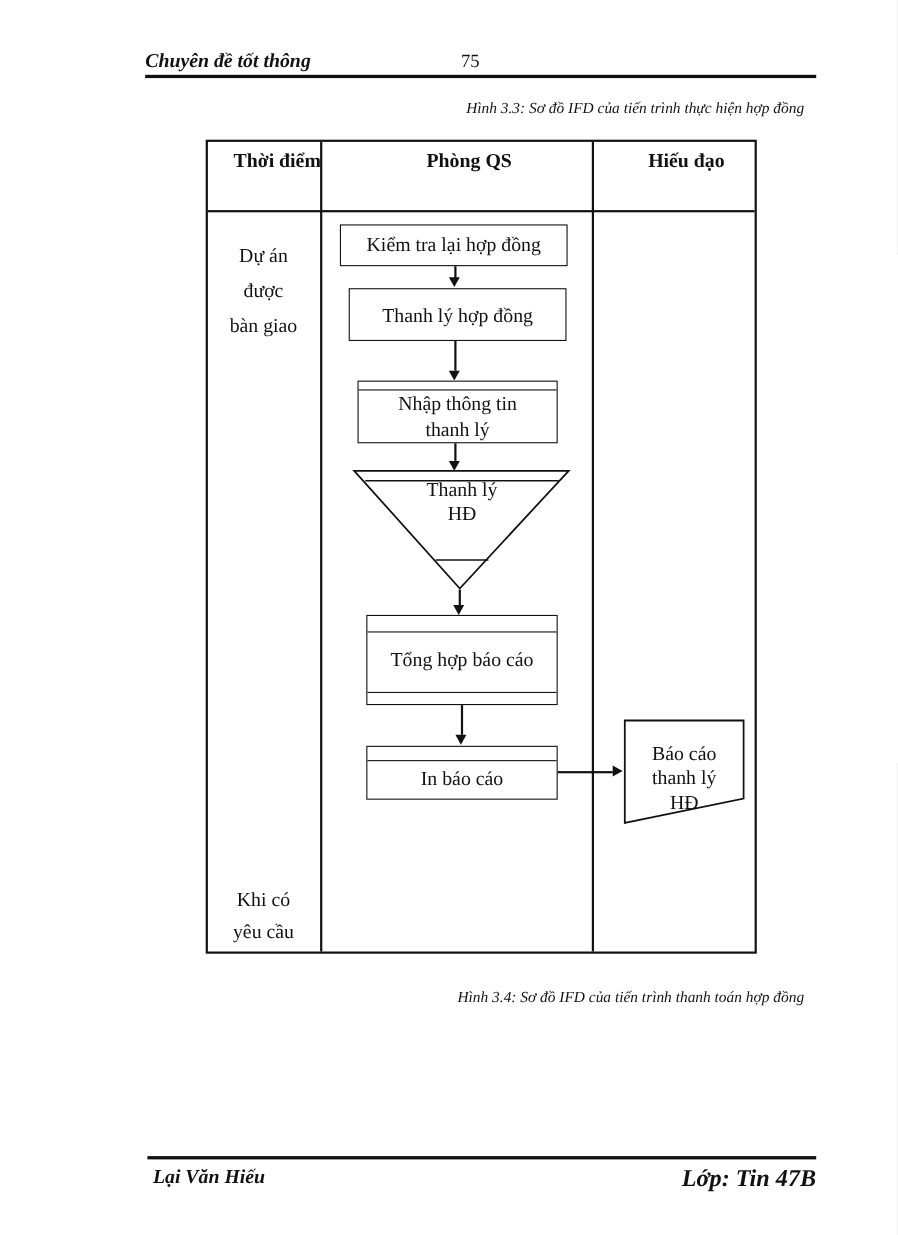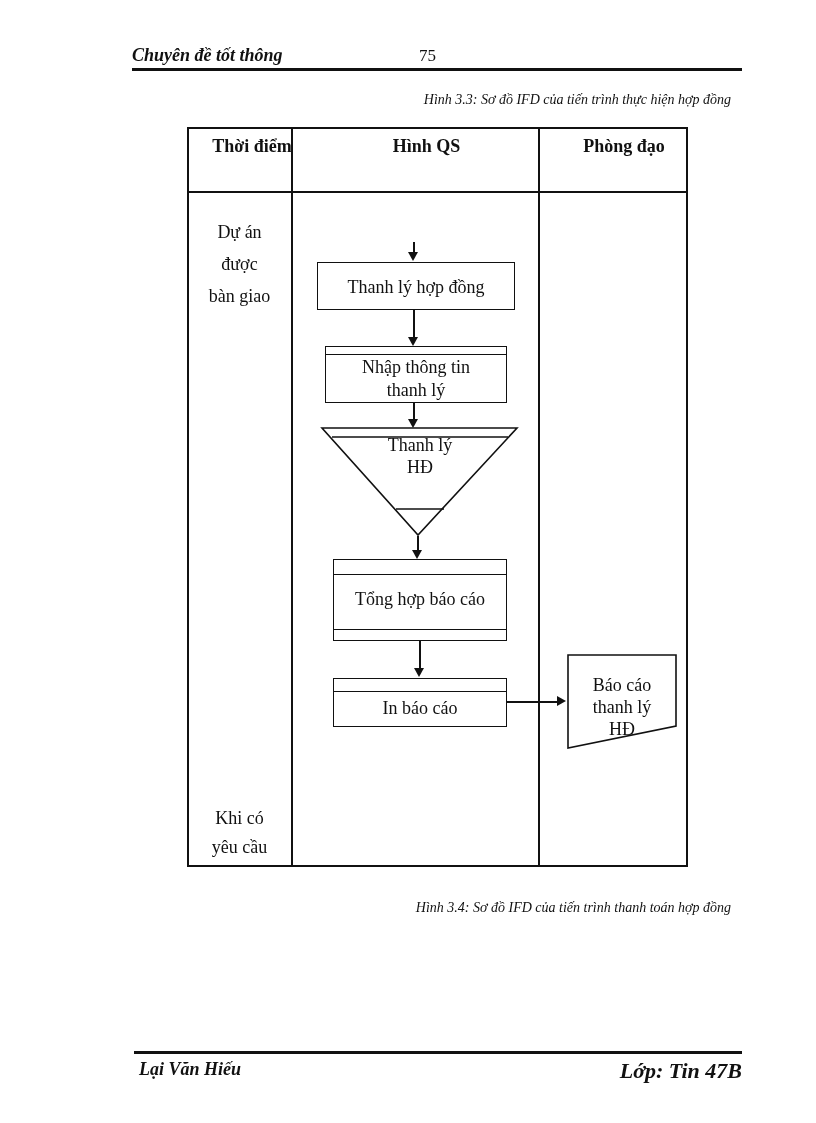--- a/index.html
+++ b/index.html
@@ -81,34 +81,35 @@
   <div class="abs hdr-page">75</div>
   <div class="abs hdr-rule"></div>
 
   <div class="abs caption cap33">Hình 3.3: Sơ đồ IFD của tiến trình thực hiện hợp đồng</div>
 
   <div class="abs tbl">
     <div class="col-div d1"></div>
     <div class="col-div d2"></div>
     <div class="hdr-line"></div>
     <div class="th th1">Thời điểm</div>
-    <div class="th th2">Hình QS</div>
-    <div class="th th3">Phòng đạo</div>
+    <div class="th th2">Phòng QS</div>
+    <div class="th th3">Hiếu đạo</div>
   </div>
 
   <div class="abs tl tl-bottom">
     <span>Khi có</span>
     <span>yêu cầu</span>
   </div>
   <div class="abs tl tl-top">
     <span>Dự án</span>
     <span>được</span>
     <span>bàn giao</span>
   </div>
 
+  <div class="abs fbox box-check">Kiểm tra lại hợp đồng</div>
 
   <div class="vline" style="left:413px; top:242px; height:11px;"></div>
   <div class="ah-down" style="left:408px; top:252px;"></div>
 
   <div class="abs fbox box-liq">Thanh lý hợp đồng</div>
 
   <div class="vline" style="left:413px; top:310px; height:27px;"></div>
   <div class="ah-down" style="left:408px; top:337px;"></div>
 
   <div class="abs fbox box-input">

